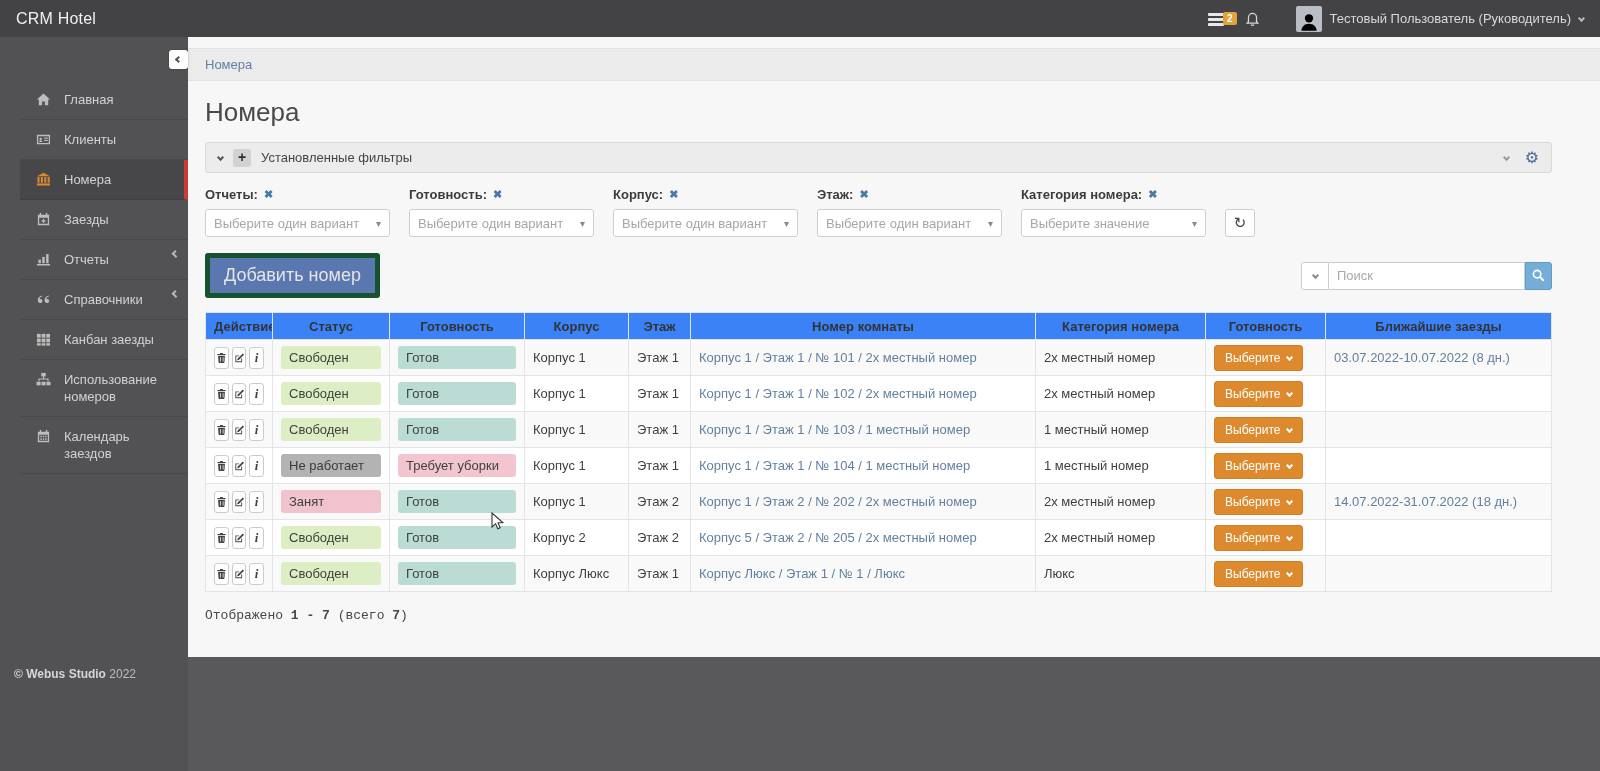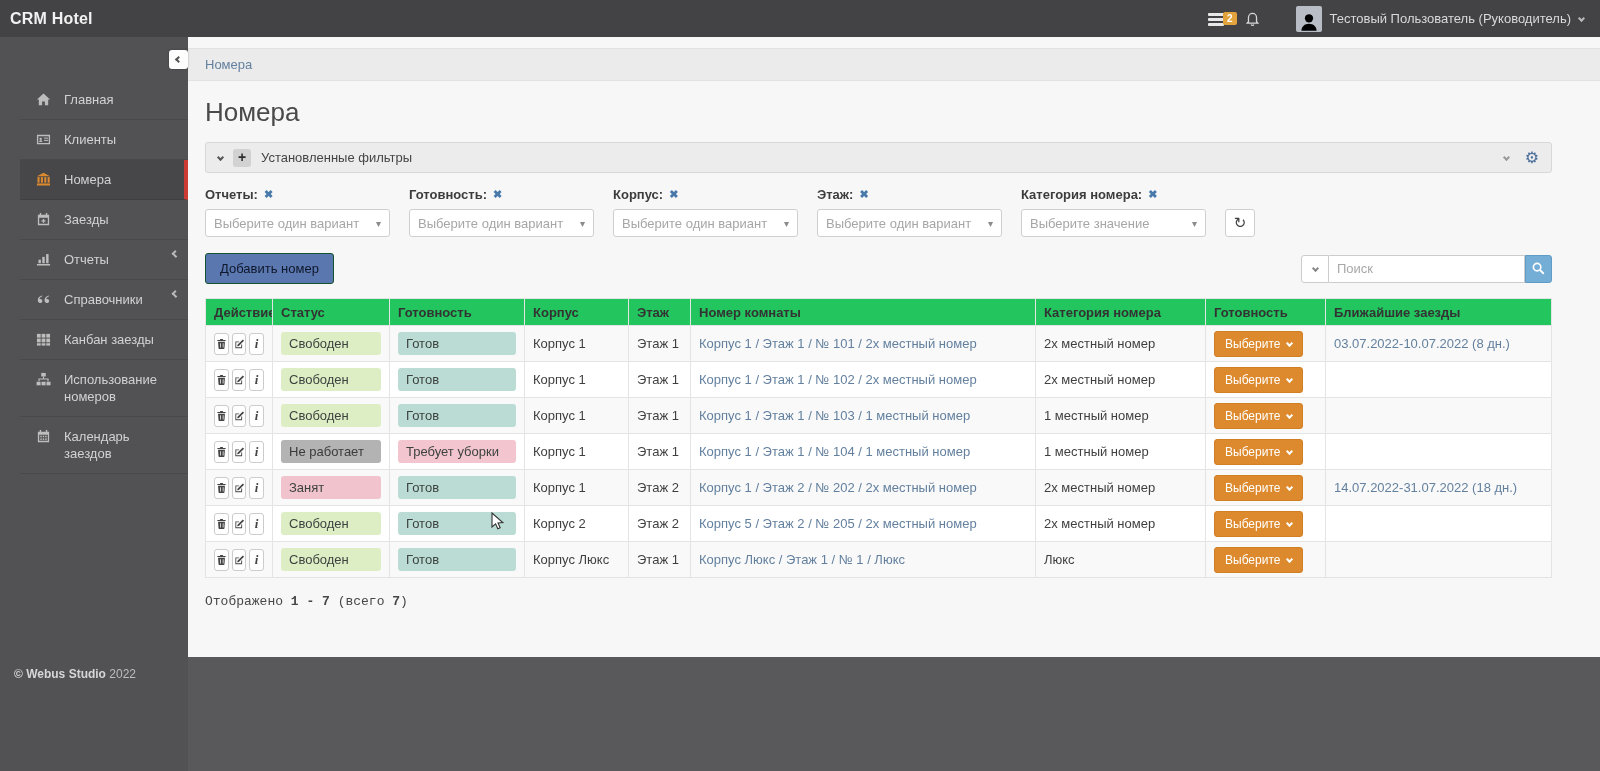--- a/index.html
+++ b/index.html
@@ -1,21 +1,21 @@
 <!DOCTYPE html>
 <html><head>
 <meta charset="utf-8">
 <style>
   * { margin:0; padding:0; box-sizing:border-box; }
   html,body { width:1600px; height:771px; }
   body { font-family:"Liberation Sans", sans-serif; font-size:13px; background:#59595b; overflow:hidden; position:relative; }
 
   
   .navbar { position:absolute; left:0; top:0; width:1600px; height:37px; background:#434345; display:flex; align-items:center; justify-content:space-between; z-index:30; }
-  .brand { color:#f1f1f1; font-size:16px; font-weight:bold; padding-left:10px; letter-spacing:.2px; }
+  .brand { color:#f1f1f1; font-size:16px; font-weight:normal; padding-left:16px; letter-spacing:.2px; }
   .nav-right { display:flex; align-items:center; gap:14px; padding-right:16px; }
   .hamburger { position:relative; width:22px; height:16px; cursor:pointer; }
   .hamburger i { display:block; width:16px; height:3px; background:#e8e8e8; margin:2px 0; border-radius:1px; }
   .menu-badge { position:absolute; right:-7px; top:1px; background:#e2a33c; color:#fff; font-size:10px; font-weight:bold; padding:1px 4px; border-radius:2px; line-height:11px; }
   .bell svg { display:block; }
   .userbox { display:flex; align-items:center; gap:8px; color:#d9d9d9;padding-left:21px; }
   .avatar { width:26px; height:26px; background:#b9bdc6; border-radius:2px; display:flex; align-items:flex-end; justify-content:center; overflow:hidden; }
   .chev { display:inline-block; width:6px; height:6px; border-right:2px solid #b9b9b9; border-bottom:2px solid #b9b9b9; transform:rotate(45deg); }
   .chev.left { transform:rotate(135deg); }
   .chev.small { width:5px; height:5px; }
@@ -49,31 +49,31 @@
 
   .filter-fields { display:flex; margin:14px 0 0 17px; align-items:flex-end; }
   .ffield { width:185px; margin-right:19px; }
   .flabel { font-weight:bold; color:#3c3c3c; margin-bottom:7px; display:flex; align-items:center; gap:6px; }
   .fclose { color:#4879ab; font-size:11px; font-weight:bold; cursor:pointer; }
   .fselect { height:28px; background:#fff; border:1px solid #cfcfcf; border-radius:3px; display:flex; align-items:center; padding:0 8px; color:#a6a6a6; cursor:pointer; justify-content:space-between; }
   .fselect .caret { color:#8a8a8a; font-size:10px; }
   .refresh-btn { width:30px; height:28px; background:#fff; border:1px solid #cfcfcf; border-radius:3px; color:#444; font-size:15px; cursor:pointer; }
 
   .toolbar { display:flex; justify-content:space-between; align-items:center; margin:16px 0 0 17px; width:1347px; }
-  .btn-primary { background:#5a77b0; border:1px solid #14532d; color:#0f172a; border-radius:3px; padding:7px 14px; font-size:13px; cursor:pointer; }
+  .btn-primary { background:#5a77b0; border:5px solid #14532d; color:#e5e5e5; border-radius:3px; padding:7px 14px; font-size:18px; cursor:pointer; }
   .search-group { display:flex; height:28px; }
   .sg-chev { width:28px; background:#fff; border:1px solid #ccc; border-radius:3px 0 0 3px; display:flex; align-items:center; justify-content:center; cursor:pointer; }
   .sg-input { width:196px; border:1px solid #ccc; border-left:none; padding:0 8px; font-size:13px; color:#444; outline:none; font-family:"Liberation Sans", sans-serif;}
   .sg-input::placeholder { color:#a8a8a8; }
   .sg-btn { width:27px; background:#74add6; border:1px solid #5f9cc8; border-radius:0 3px 3px 0; display:flex; align-items:center; justify-content:center; cursor:pointer; }
 
   
   table.grid { width:1347px; margin:14px 0 0 17px; border-collapse:collapse; table-layout:fixed; background:#fff; }
   .grid th, .grid td { border:1px solid #e4e4e4; padding:4px 8px; text-align:left; vertical-align:middle; overflow:hidden; white-space:nowrap; }
-  .grid th { font-weight:bold; color:#333; height:27px; background:#22c55e; }
+  .grid th { font-weight:bold; color:#333; height:27px; background:#3b82f6;text-align:center; }
   .grid td { height:36px; color:#3f3f3f; }
   .grid tbody tr:nth-child(odd) { background:#f9f9f9; }
   .actions { display:flex; gap:3px; }
   .act-btn { width:21px; height:22px; background:#fff; border:1px solid #ccc; border-radius:3px; display:flex; align-items:center; justify-content:center; color:#444; cursor:pointer; font-size:12px; }
   .act-btn .info-i { font-family:"Liberation Serif", serif; font-weight:bold; font-style:italic; font-size:13px; }
   .badge { display:block; padding:4px 8px; border-radius:3px; color:#3d423f; }
   .v-free { background:#ddeec5; }
   .v-busy { background:#f0c3cd; }
   .v-inactive { background:#b3b3b3; color:#3b3b3b; }
   .v-ready { background:#badcd4; }

